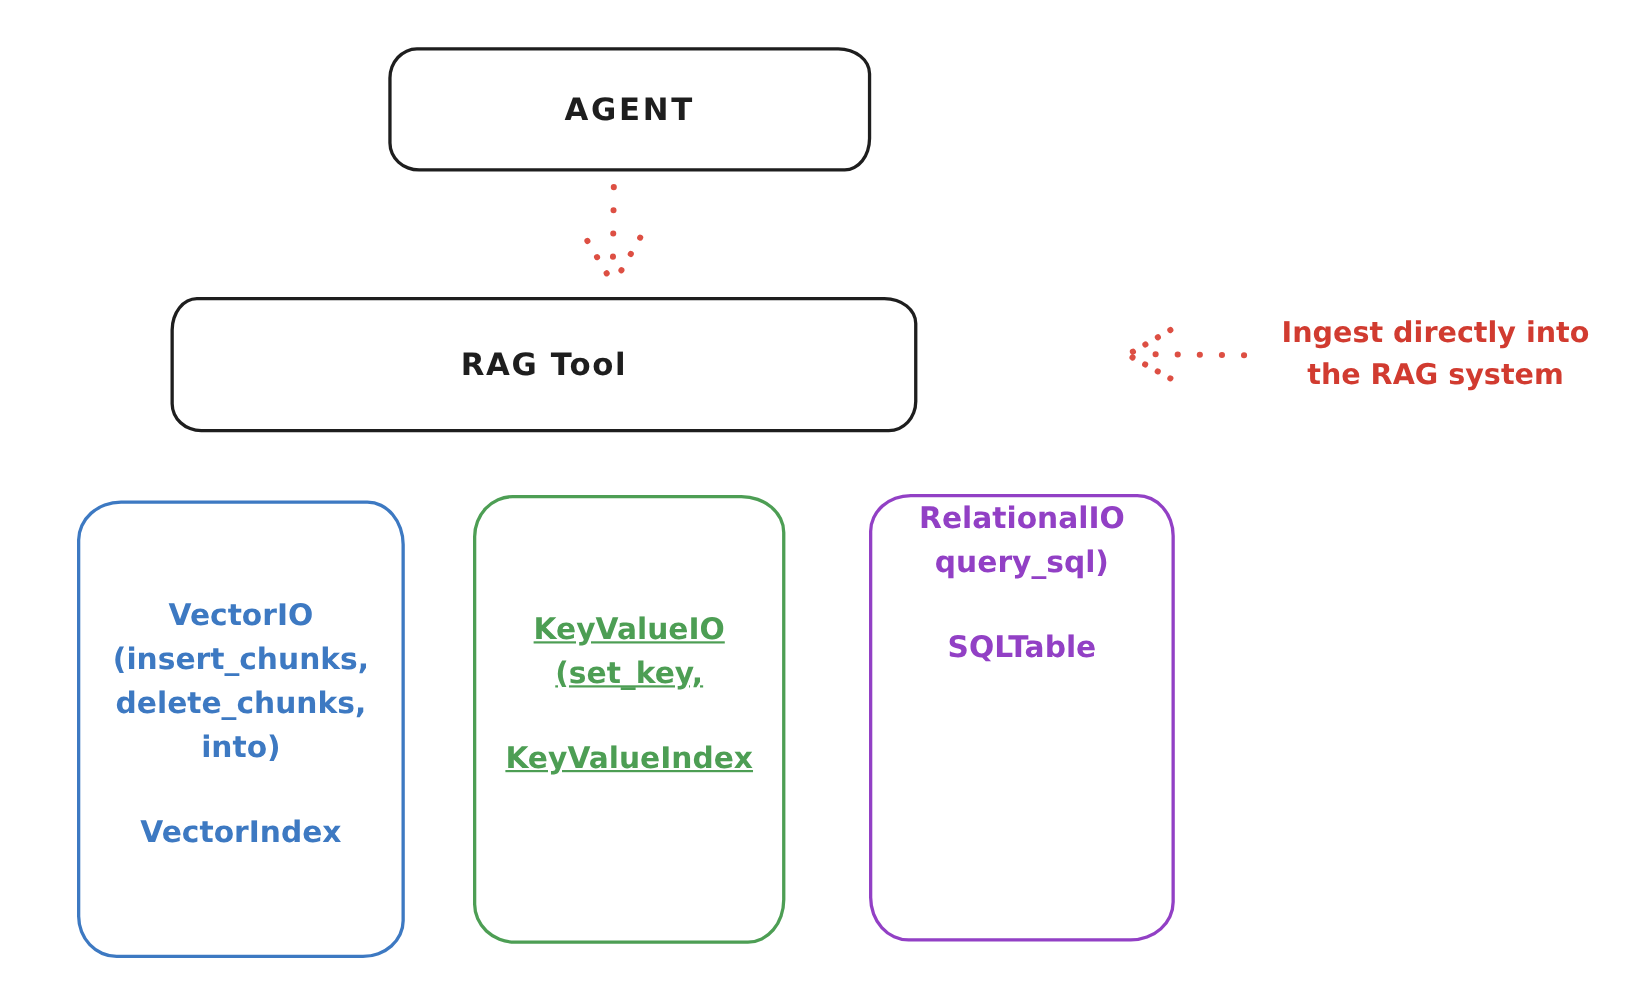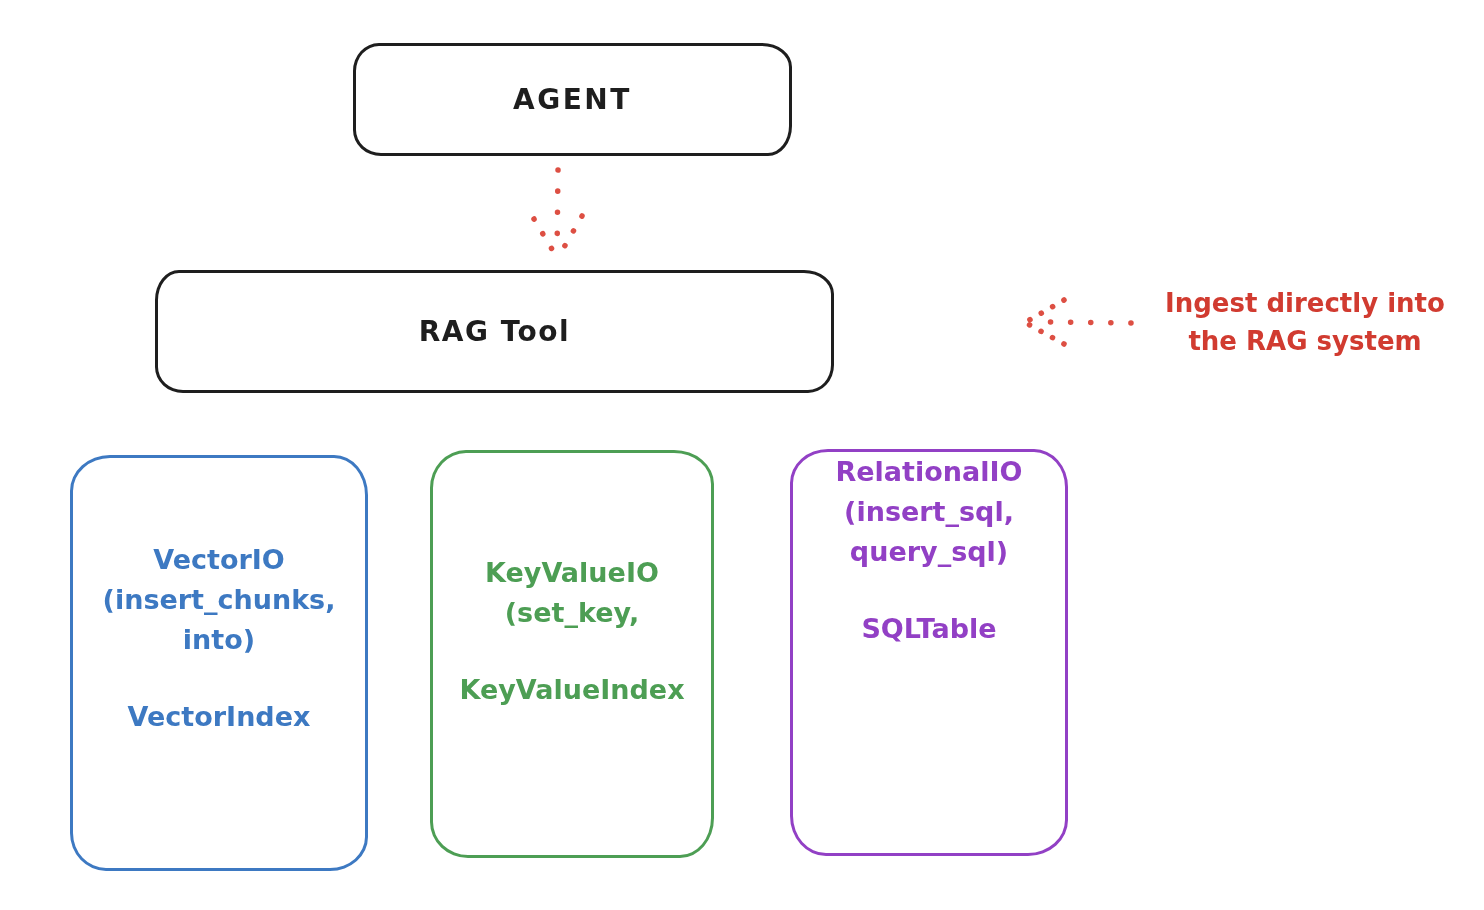--- a/index.html
+++ b/index.html
@@ -86,20 +86,21 @@
     border-radius: 40px 34px 38px 36px / 36px 40px 34px 38px;
     padding-top: 82px;
   }
   .keyvalue-box {
     left: 430px;
     top: 450px;
     width: 284px;
     height: 408px;
     border-radius: 36px 40px 34px 38px / 38px 34px 40px 36px;
     padding-top: 100px;
+    text-decoration: underline;
   }
   .relational-box {
     left: 790px;
     top: 449px;
     width: 278px;
     height: 407px;
     border-radius: 38px 34px 40px 36px / 34px 38px 36px 40px;
   }
   .annotation-text {
     position: absolute;
@@ -145,30 +146,30 @@
   </div>
 
   <div class="annotation-text" style="color: rgb(209, 59, 48);">
     <span class="ann-line">Ingest directly into</span>
     <span class="ann-line">the RAG system</span>
   </div>
 
   <div class="store-box vector-box" style="color: rgb(61, 121, 194); border-color: rgb(61, 121, 194);">
     <div class="line">VectorIO</div>
     <div class="line">(insert_chunks,</div>
+    <div class="line">delete_chunks,</div>
     <div class="line">into)</div>
     <div class="index-label">VectorIndex</div>
   </div>
 
   <div class="store-box keyvalue-box" style="color: rgb(77, 158, 84); border-color: rgb(77, 158, 84);">
     <div class="line">KeyValueIO</div>
     <div class="line">(set_key,</div>
     <div class="index-label">KeyValueIndex</div>
   </div>
 
   <div class="store-box relational-box" style="color: rgb(146, 64, 197); border-color: rgb(146, 64, 197);">
     <div class="line">RelationalIO</div>
-    <div class="line">(insert_sql,</div>
     <div class="line">query_sql)</div>
     <div class="index-label">SQLTable</div>
   </div>
 
 </div>
 
 </body></html>

